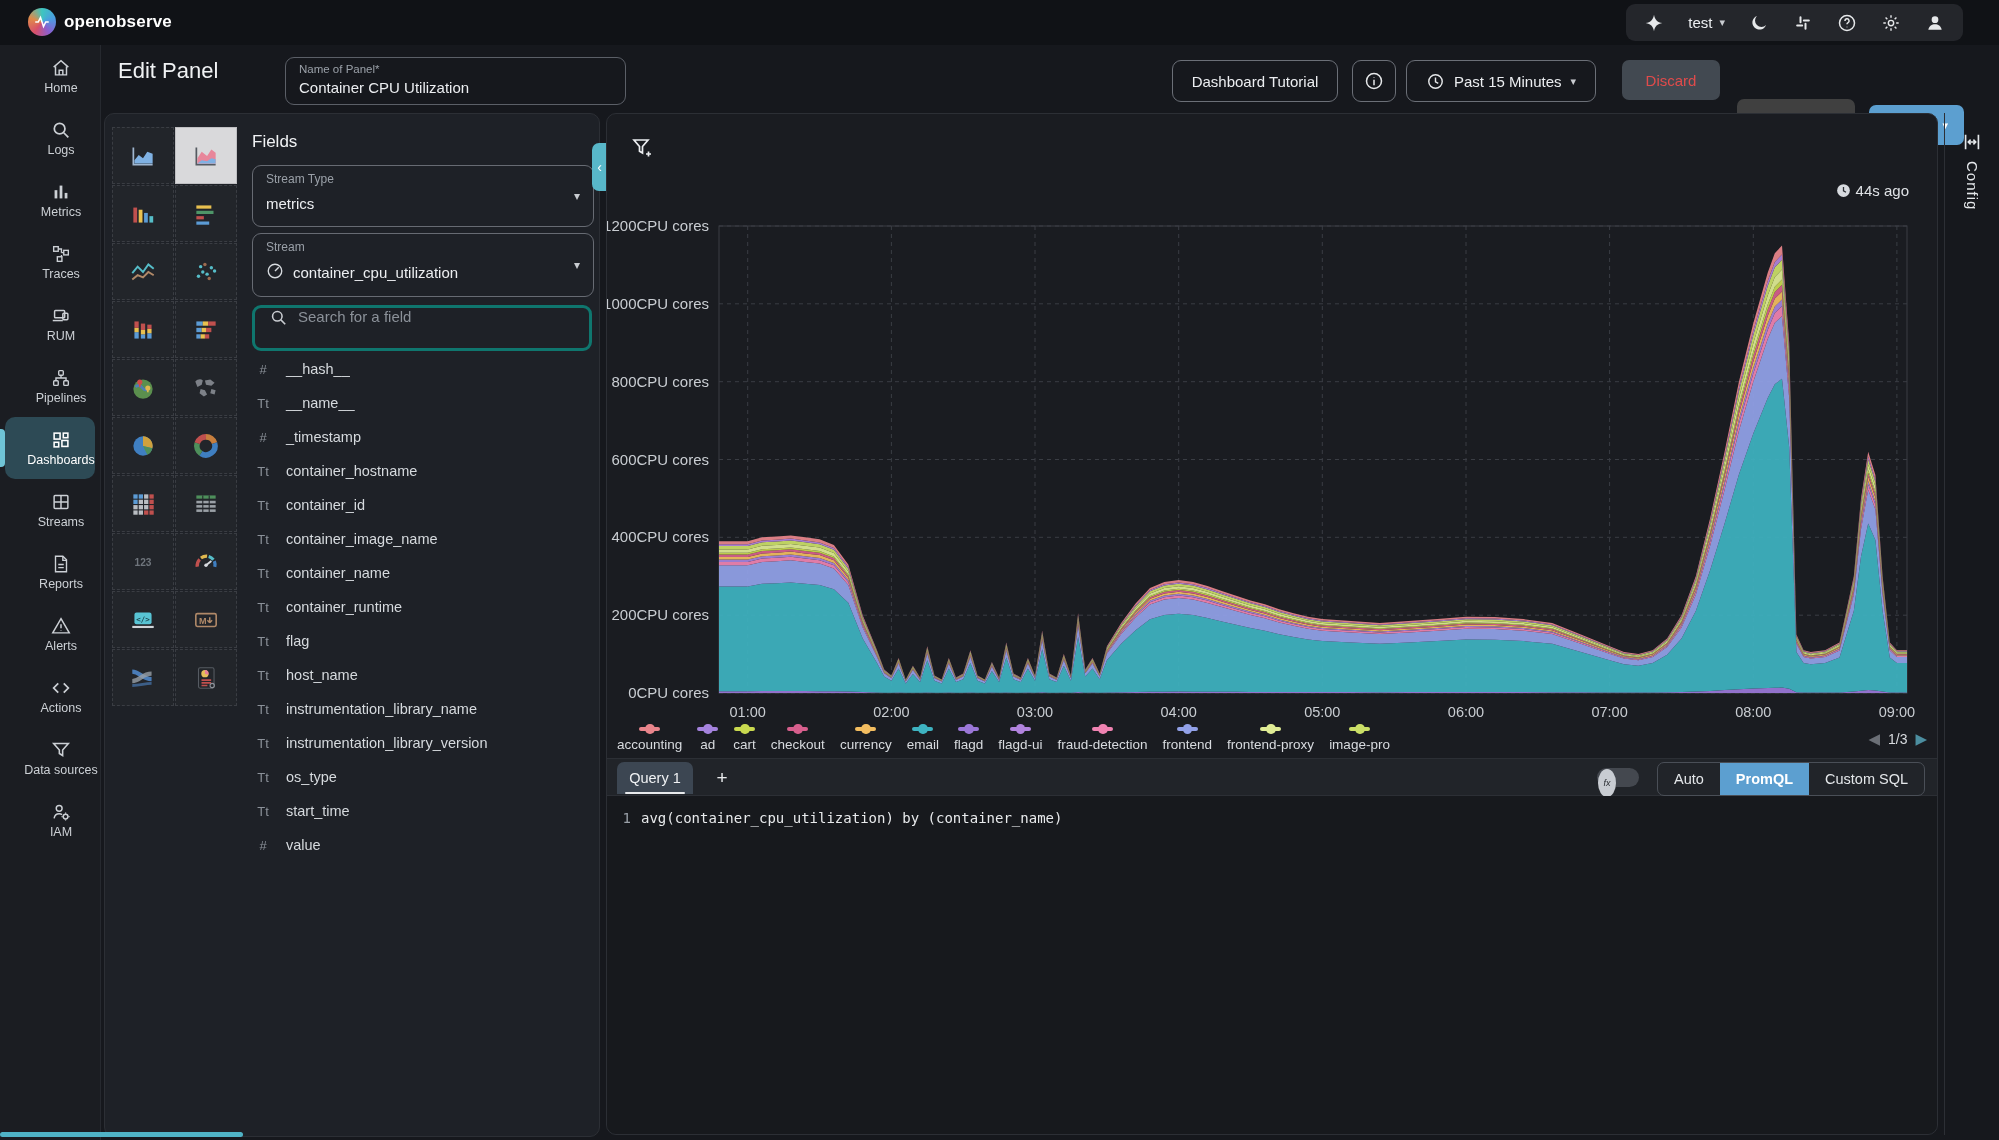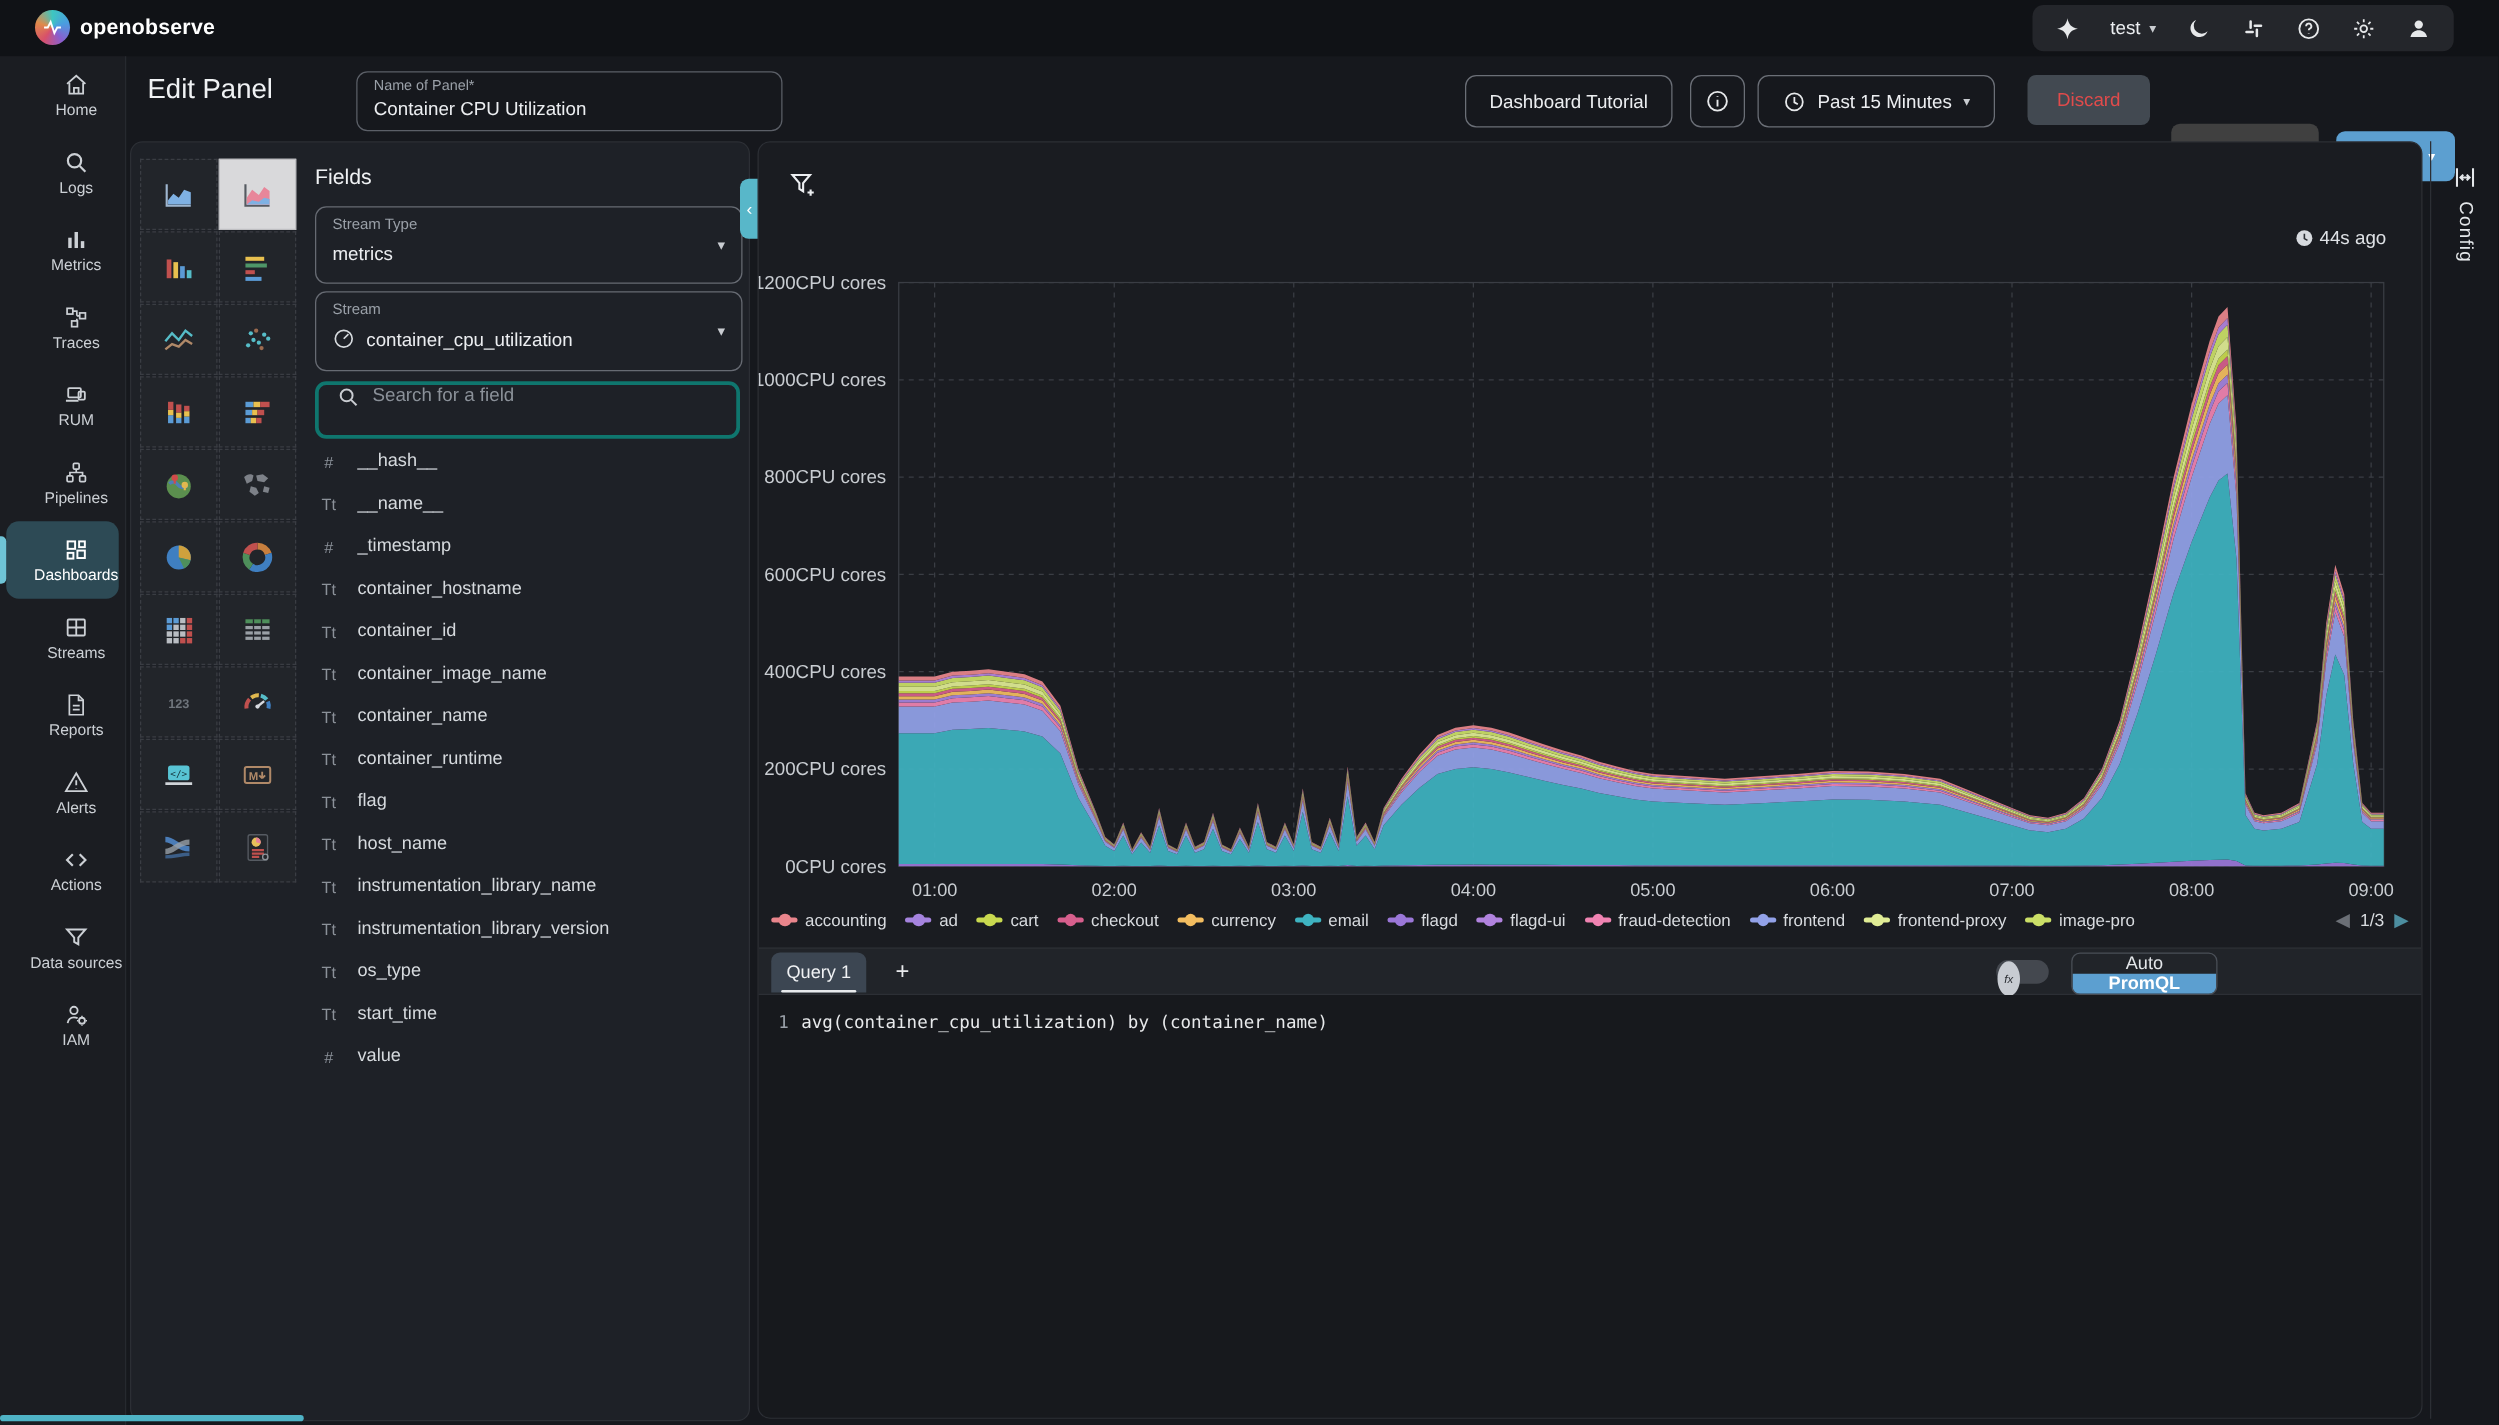--- a/index.html
+++ b/index.html
@@ -58,37 +58,37 @@
   
   .chart-card{position:absolute;left:606px;top:113px;width:1332px;height:1022px;background:#1a1c21;border:1px solid #2c2f35;border-radius:10px;box-sizing:border-box;}
   .funnel-add{position:absolute;left:24px;top:22px;width:24px;height:24px;color:#eceef1;}
   .refreshed{position:absolute;right:28px;top:68px;display:flex;align-items:center;gap:4px;font-size:15px;color:#dfe2e6;}
   .chart-svg{position:absolute;left:0;top:0;width:1330px;height:650px;}
   .grid-line{stroke:#3a3d44;stroke-width:1;stroke-dasharray:4 4;}
   .plotborder{fill:none;stroke:#3a3d44;stroke-width:1;}
   .ylab{fill:#c9cdd2;font-size:15px;text-anchor:end;font-family:"Liberation Sans",sans-serif;}
   .xlab{fill:#c9cdd2;font-size:14.5px;text-anchor:middle;font-family:"Liberation Sans",sans-serif;}
   .legend-row{position:absolute;left:10px;top:613px;width:1310px;display:flex;align-items:center;gap:15px;flex-wrap:nowrap;}
-  .lg-item{display:flex;align-items:center;gap:6px;white-space:nowrap;}
+  .lg-item{display:flex;align-items:center;gap:6px;white-space:nowrap;flex-direction:column;}
   .lg-marker{position:relative;width:21px;height:3.5px;border-radius:2px;}
   .lg-marker .dot{position:absolute;left:6px;top:-3px;width:9.5px;height:9.5px;border-radius:50%;background:inherit;}
   .lg-label{font-size:13.5px;color:#d8dbdf;}
   .lg-pager{margin-left:auto;display:flex;align-items:center;gap:8px;font-size:14px;color:#d8dbdf;}
   .pg-prev{color:#6b6f76;font-size:15px;}
   .pg-next{color:#4c8ea0;font-size:15px;}
   
   .query-strip{position:absolute;left:0;top:644px;width:100%;height:38px;background:#212429;border-top:1px solid #2c2f35;border-bottom:1px solid #2c2f35;box-sizing:border-box;}
   .qtab{position:absolute;left:10px;top:3px;width:76px;height:32px;background:#3c4652;border-radius:7px 7px 0 0;
      display:flex;align-items:center;justify-content:center;font-size:14.5px;color:#f0f2f4;}
   .qtab::after{content:"";position:absolute;left:8px;right:8px;bottom:0;height:2.5px;background:#e8eaec;border-radius:2px;}
   .qadd{position:absolute;left:100px;top:3px;width:30px;height:32px;display:flex;align-items:center;justify-content:center;font-size:19px;color:#e8eaec;}
   .fx-toggle{position:absolute;left:990px;top:9px;width:42px;height:19px;background:#44484f;border-radius:10px;}
   .fx-knob{position:absolute;left:1px;top:0.5px;width:18px;height:28px;border-radius:50%;background:#c8ccd2;color:#2a2d32;
      font-size:9px;font-style:italic;display:flex;align-items:center;justify-content:center;}
-  .mode-group{position:absolute;left:1050px;top:3px;height:32px;border:1px solid #4a4f57;border-radius:7px;display:flex;overflow:hidden;flex-direction:column;}
+  .mode-group{position:absolute;left:1050px;top:3px;height:32px;border:1px solid #4a4f57;border-radius:7px;display:flex;overflow:hidden;}
   .mode-btn{display:flex;align-items:center;justify-content:center;padding:0 16px;font-size:14.5px;color:#e4e7ea;}
   .mode-btn.sel{background:#5c9fd0;color:#fff;font-weight:bold;}
   .editor{position:absolute;left:0;top:682px;width:100%;height:338px;background:#17191d;border-radius:0 0 10px 10px;}
   .code-line{position:absolute;left:0;top:14px;display:flex;font-family:"DejaVu Sans Mono",monospace;font-size:14px;}
   .gutter{width:24px;text-align:right;color:#9aa0a8;}
   .code{margin-left:10px;color:#e8eaec;}
   
   .config-strip{position:absolute;left:1944px;top:113px;width:55px;height:1022px;border-left:1px solid #2c2f35;}
   .config-ic{position:absolute;left:16px;top:18px;width:22px;height:22px;color:#e4e7ea;}
   .config-lb{position:absolute;left:50%;top:48px;transform:translateX(-50%);writing-mode:vertical-rl;

